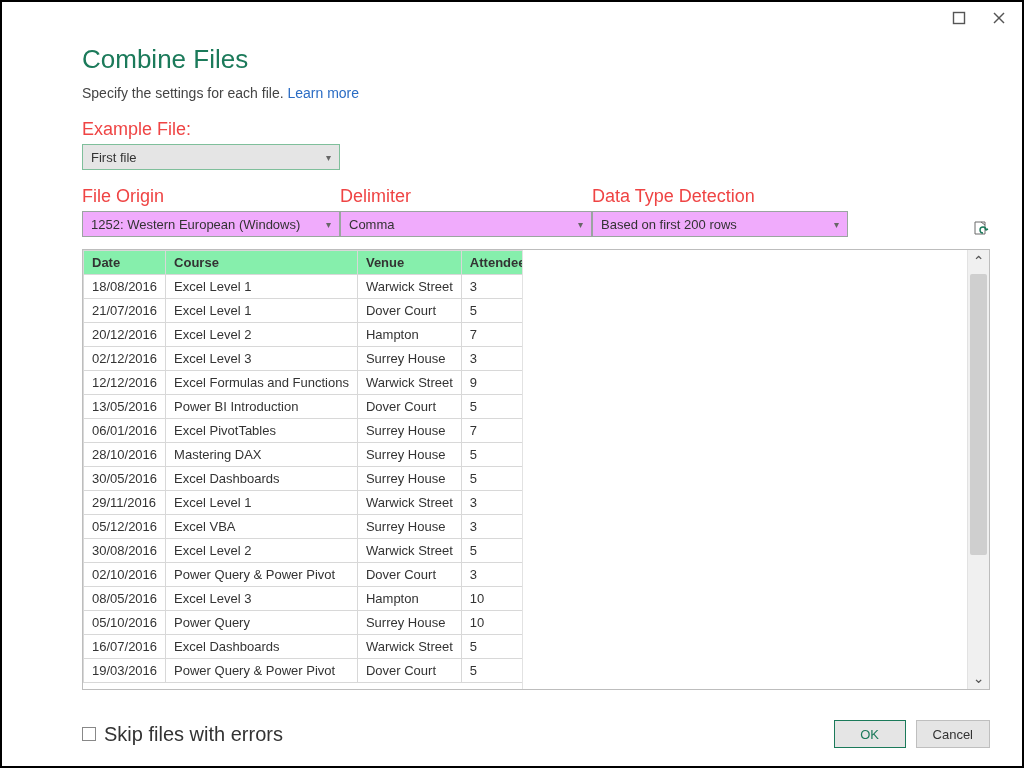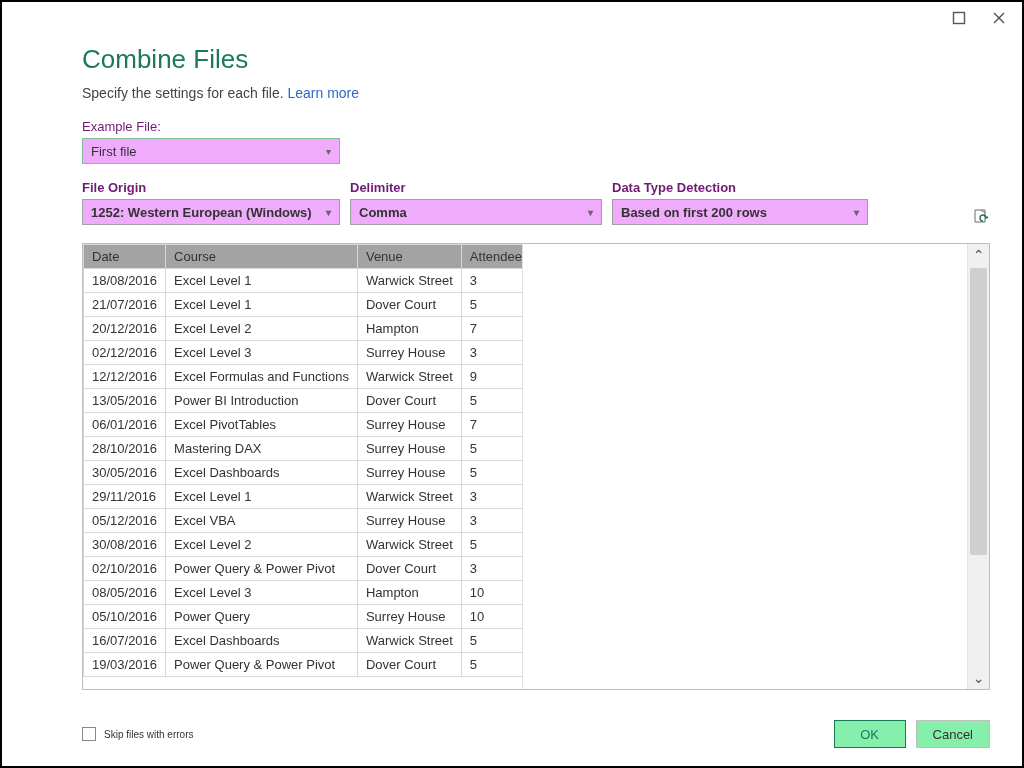--- a/index.html
+++ b/index.html
@@ -42,49 +42,47 @@
     overflow: hidden;
   }
   h1.title {
     font-size: 26px;
     font-weight: 400;
     color: #1b7a5a;
     margin: 8px 0 10px 0;
   }
   .subtitle { font-size: 14px; margin-bottom: 18px; color: #444; }
   .subtitle a { color: #2a6cc4; text-decoration: none; }
-  .lbl { font-size: 13px; color: #701a75; margin-bottom: 4px; display: block; }
+  .lbl { font-size: 18px; color: #ef4444; margin-bottom: 4px; display: block; }
   .example-row { margin-bottom: 16px; }
   .dropdown {
     display: inline-flex;
     align-items: center;
     justify-content: space-between;
     border: 1px solid #9aa5a0;
     height: 26px;
     padding: 0 8px;
     background: #f0abfc;
     font-size: 13px;
     cursor: default;
   }
   .dropdown .caret {
     margin-left: 8px;
     font-size: 10px;
     color: #666;
   }
   .dd-example {
     width: 258px;
-    background: #f0abfc;
+    background: #e5e5e5;
     border-color: #7fbf9b;
   }
   .params-row {
     display: flex;
-    gap: 10px;
     align-items: flex-end;
-    margin-bottom: 18px;
-    font-weight: bold;
+    margin-bottom: 12px;
   }
   .param { display: flex; flex-direction: column; }
   .dd-file-origin   { width: 258px; }
   .dd-delimiter     { width: 252px; }
   .dd-detect        { width: 256px; }
   .refresh-icon {
     margin-left: auto;
     width: 18px; height: 18px;
     display: flex; align-items: center; justify-content: center;
     cursor: pointer;
@@ -109,22 +107,22 @@
     font-size: 13px;
   }
   th, td {
     border: 1px solid #d8d8d8;
     padding: 3px 8px;
     text-align: left;
     white-space: nowrap;
     height: 24px;
   }
   th {
-    background: #a3a3a3;
-    font-weight: 400;
+    background: #86efac;
+    font-weight: 700;
     color: #333;
   }
   th:nth-child(4), td:nth-child(4) { text-align: left; }
 
   .blank-area {
     flex: 1;
     background: #fff;
   }
   .vscroll {
     width: 22px;
@@ -145,33 +143,33 @@
   }
   .vscroll .track-bottom { height:110px; }
 
   .footer {
     display: flex;
     align-items: center;
     padding: 14px 32px 18px 32px;
   }
   .chk-row {
     display: flex; align-items: center; gap: 8px;
-    font-size: 10px; color: #333;
+    font-size: 20px; color: #333;
   }
   .chk {
     width: 14px; height: 14px;
     border: 1px solid #888;
     background: #fff;
   }
   .footer .spacer { flex:1; }
   .btn {
     min-width: 72px;
     height: 28px;
     border: 1px solid #bfbfbf;
-    background: #86efac;
+    background: #e5e5e5;
     display: inline-flex;
     align-items: center; justify-content: center;
     font-size: 13px;
     padding: 0 16px;
     margin-left: 10px;
     cursor: pointer;
   }
   .btn.primary {
     border-color: #1b7a5a;
     color: #1b7a5a;

